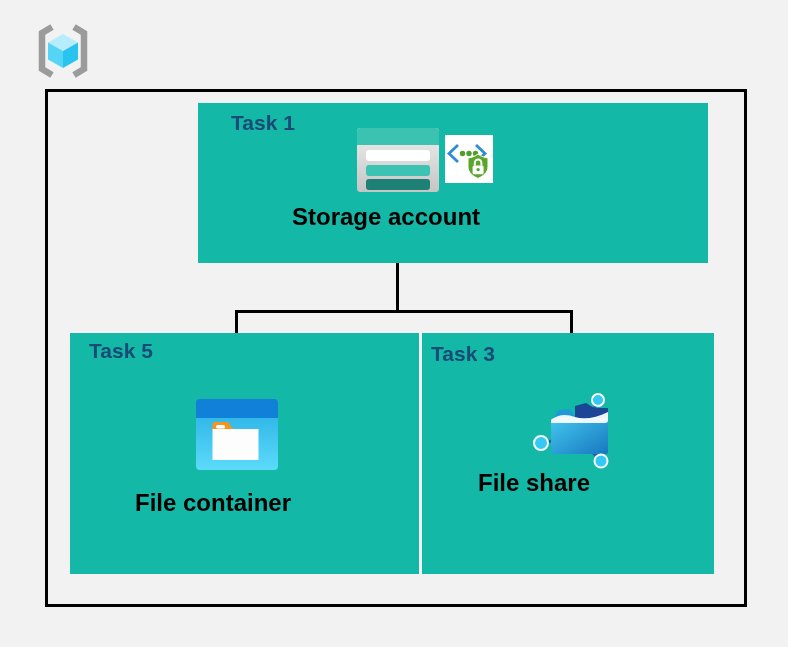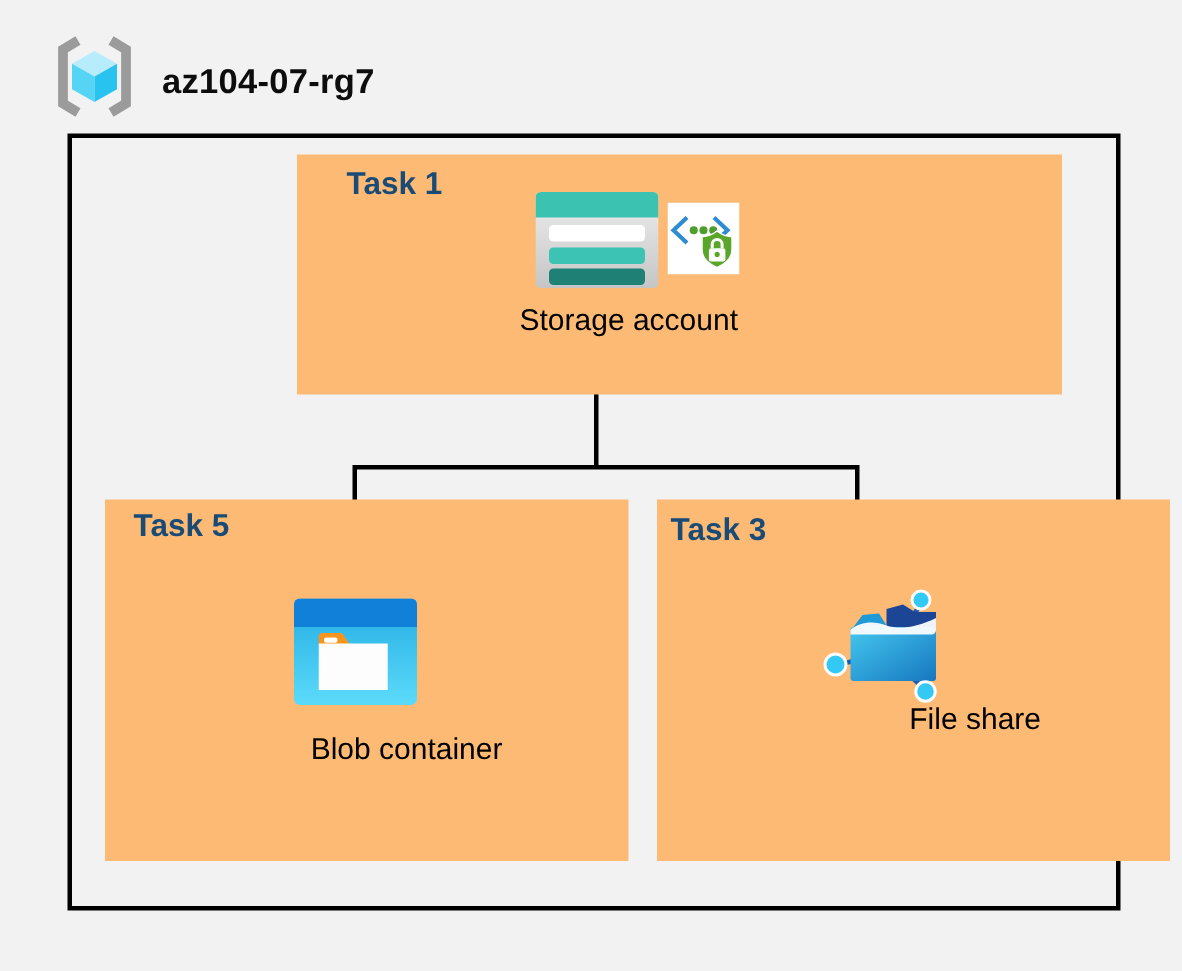--- a/index.html
+++ b/index.html
@@ -18,36 +18,36 @@
     font-size: 23px; font-weight: 700; color: #0d0d0d;
     letter-spacing: 0.2px;
   }
 
   .outer-box {
     left: 45px; top: 89px; width: 702px; height: 518px;
     border: 3px solid #000; box-sizing: border-box;
     background: transparent;
   }
 
-  .panel { background: #fdba74; }
+  .panel { background: #14b8a6; }
   .panel-task1 { left: 198px; top: 103px; width: 510px; height: 160px; }
   .panel-task5 { left: 70px;  top: 333px; width: 349px; height: 241px; }
-  .panel-task3 { left: 422px; top: 333px; width: 342px; height: 241px; margin-left: 16px; }
+  .panel-task3 { left: 422px; top: 333px; width: 292px; height: 241px; }
 
   .task-label {
     position: absolute;
     font-size: 21px; font-weight: 700; color: #1a4b76;
   }
   .task-label.t1 { left: 33px; top: 8px; }
   .task-label.t5 { left: 19px; top: 6px; }
   .task-label.t3 { left: 9px;  top: 9px; }
 
   .node-label {
-    position: absolute; width: 200px; text-align: right;
-    font-size: 20px; font-weight: 400; color: #000;
+    position: absolute; width: 200px; text-align: left;
+    font-size: 24px; font-weight: 700; color: #000;
   }
   .node-label.storage { left: 94px;  top: 100px; }
   .node-label.blob    { left: 65px;  top: 156px; }
   .node-label.fileshare { left: 56px; top: 136px; }
 
   .connector-layer {
     left: 0; top: 0; width: 788px; height: 647px;
     pointer-events: none;
   }
 
@@ -62,21 +62,20 @@
 
 <div class="canvas">
 
   <svg class="abs icon-rg" width="60" height="58" viewBox="0 0 60 58">
     <path d="M19 5 L9 11 L9 47 L19 53" fill="none" stroke="#9b9b9b" stroke-width="6.5"></path>
     <path d="M41 5 L51 11 L51 47 L41 53" fill="none" stroke="#9b9b9b" stroke-width="6.5"></path>
     <polygon points="30,12 45,20.5 30,29 15,20.5" fill="#b6ecfb"></polygon>
     <polygon points="15,20.5 30,29 30,46 15,37.5" fill="#55d4f6"></polygon>
     <polygon points="45,20.5 30,29 30,46 45,37.5" fill="#29c3f0"></polygon>
   </svg>
-  <div class="abs rg-title">az104-07-rg7</div>
 
   <div class="abs outer-box"></div>
 
   <svg class="abs connector-layer" width="788" height="647" viewBox="0 0 788 647">
     <path d="M397.5 233 L397.5 311.5 M236.5 389 L236.5 311.5 L571.5 311.5 L571.5 389" fill="none" stroke="#000000" stroke-width="3"></path>
   </svg>
 
   <div class="abs panel panel-task1">
     <span class="task-label t1">Task 1</span>
 
@@ -120,21 +119,21 @@
             <stop offset="1" stop-color="#5cdbfa"></stop>
         </linearGradient>
       </defs>
       <rect width="82" height="71" rx="4" fill="url(#blob-body)"></rect>
       <path d="M4 0 h74 a4 4 0 0 1 4 4 v15 H0 V4 a4 4 0 0 1 4 -4 z" fill="#1180d8"></path>
       <path d="M19 23 h13 l7 10 h-20 a2.5 2.5 0 0 1 -2.5 -2.5 v-5 a2.5 2.5 0 0 1 2.5 -2.5 z" fill="#f7941d"></path>
       <rect x="20" y="26" width="9" height="3.5" rx="1.5" fill="#ffffff"></rect>
       <rect x="16.5" y="30" width="46" height="31" fill="#fdfdfd"></rect>
     </svg>
 
-    <span class="node-label blob">Blob container</span>
+    <span class="node-label blob">File container</span>
   </div>
 
   <div class="abs panel panel-task3">
     <span class="task-label t3">Task 3</span>
 
     <svg class="abs icon-fileshare" width="84" height="84" viewBox="0 0 84 84">
       <defs>
         <linearGradient id="fs-body" x1="0" y1="0" x2="1" y2="1">
           <stop offset="0" stop-color="#44c8ee"></stop>
             <stop offset="1" stop-color="#1777c0"></stop>

